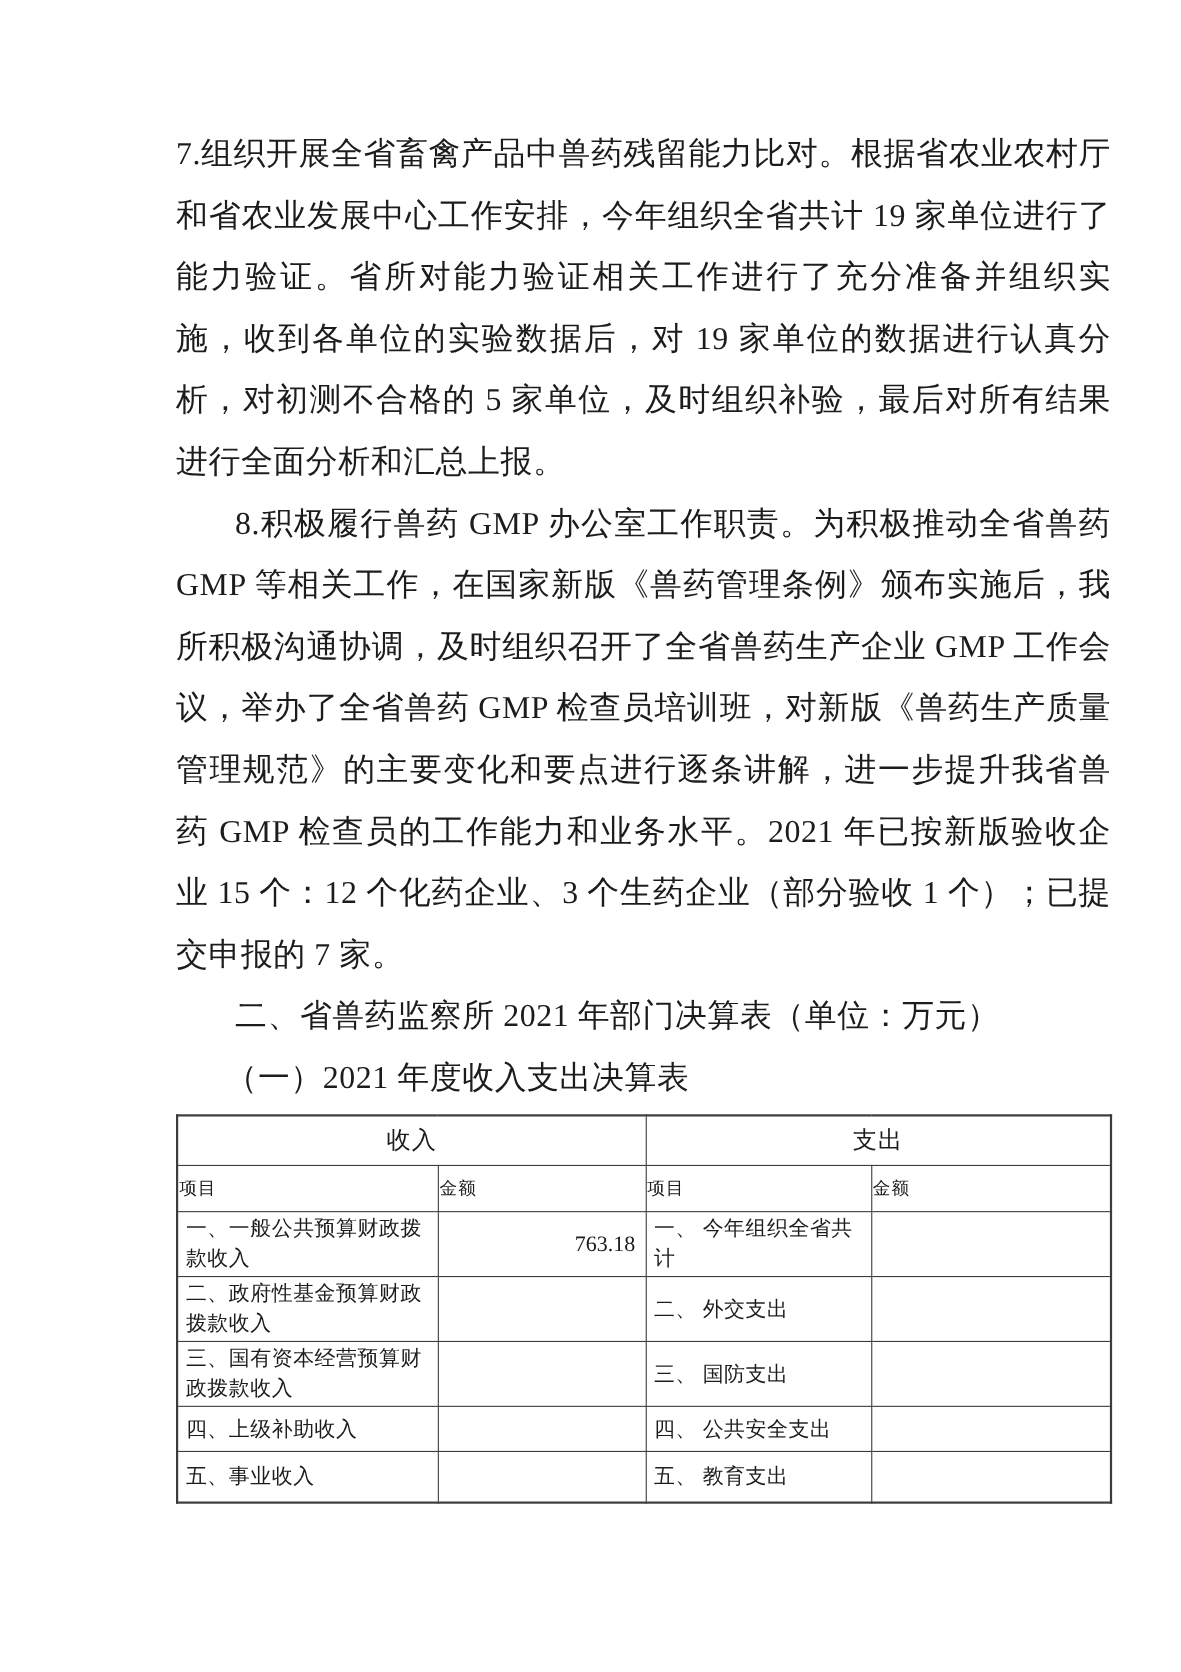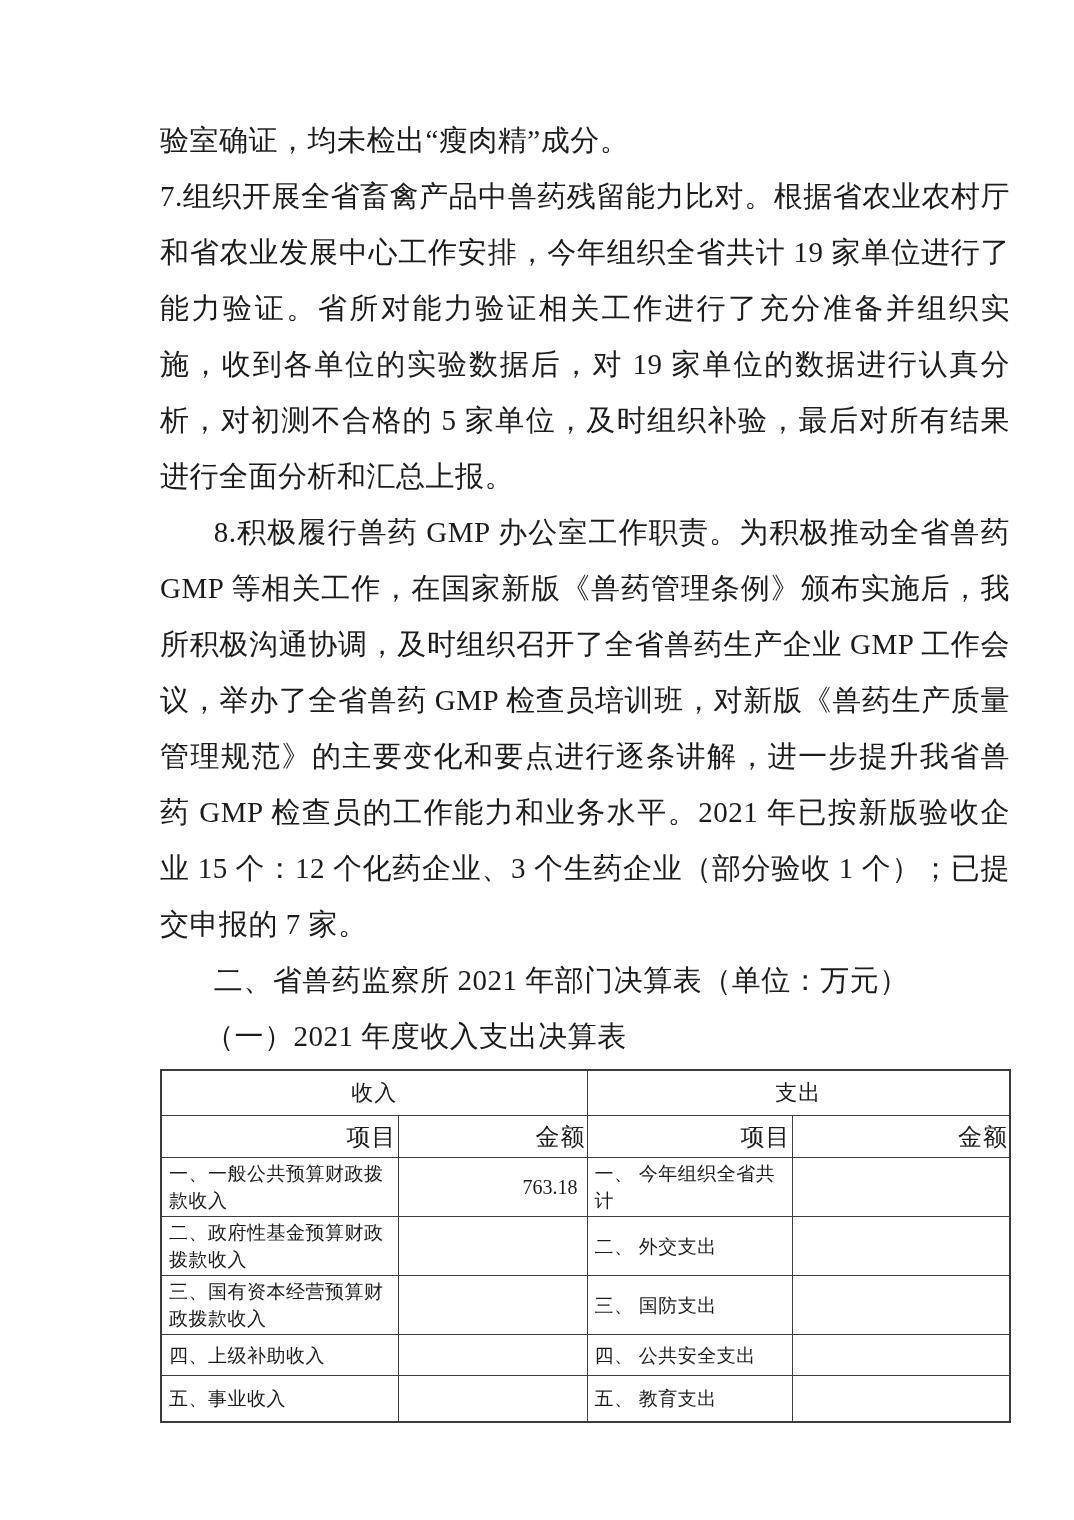--- a/index.html
+++ b/index.html
@@ -50,22 +50,22 @@
     vertical-align: middle;
     overflow: hidden;
   }
   th.group-hdr {
     height: 42px;
     font-size: 22px;
     letter-spacing: 1px;
   }
   th.col-hdr {
     height: 39px;
-    font-size: 24px;
-    text-align: right;
+    font-size: 16px;
+    text-align: left;
     letter-spacing: 1px;
   }
   td.item {
     font-size: 19px;
     line-height: 27px;
     padding: 2px 4px 2px 7px;
     text-align: left;
     letter-spacing: 0.5px;
   }
   td.amount {
@@ -78,21 +78,20 @@
   tr.r3 { height: 56px; }
   tr.r4 { height: 41px; }
   tr.r5 { height: 46px; }
 </style>
 </head>
 <body>
 
 <div class="page">
   <div class="content">
 
-    <p class="body-par">验室确证，均未检出“瘦肉精”成分。</p>
 
     <p class="body-par">7.组织开展全省畜禽产品中兽药残留能力比对。根据省农业农村厅和省农业发展中心工作安排，今年组织全省共计 19 家单位进行了能力验证。省所对能力验证相关工作进行了充分准备并组织实施，收到各单位的实验数据后，对 19 家单位的数据进行认真分析，对初测不合格的 5 家单位，及时组织补验，最后对所有结果进行全面分析和汇总上报。</p>
 
     <p class="body-par indent">8.积极履行兽药 GMP 办公室工作职责。为积极推动全省兽药 GMP 等相关工作，在国家新版《兽药管理条例》颁布实施后，我所积极沟通协调，及时组织召开了全省兽药生产企业 GMP 工作会议，举办了全省兽药 GMP 检查员培训班，对新版《兽药生产质量管理规范》的主要变化和要点进行逐条讲解，进一步提升我省兽药 GMP 检查员的工作能力和业务水平。2021 年已按新版验收企业 15 个：12 个化药企业、3 个生药企业（部分验收 1 个）；已提交申报的 7 家。</p>
 
     <p class="heading-line indent-2">二、省兽药监察所 2021 年部门决算表（单位：万元）</p>
 
     <p class="heading-line indent-15">（一）2021 年度收入支出决算表</p>
 
     <table class="budget">

